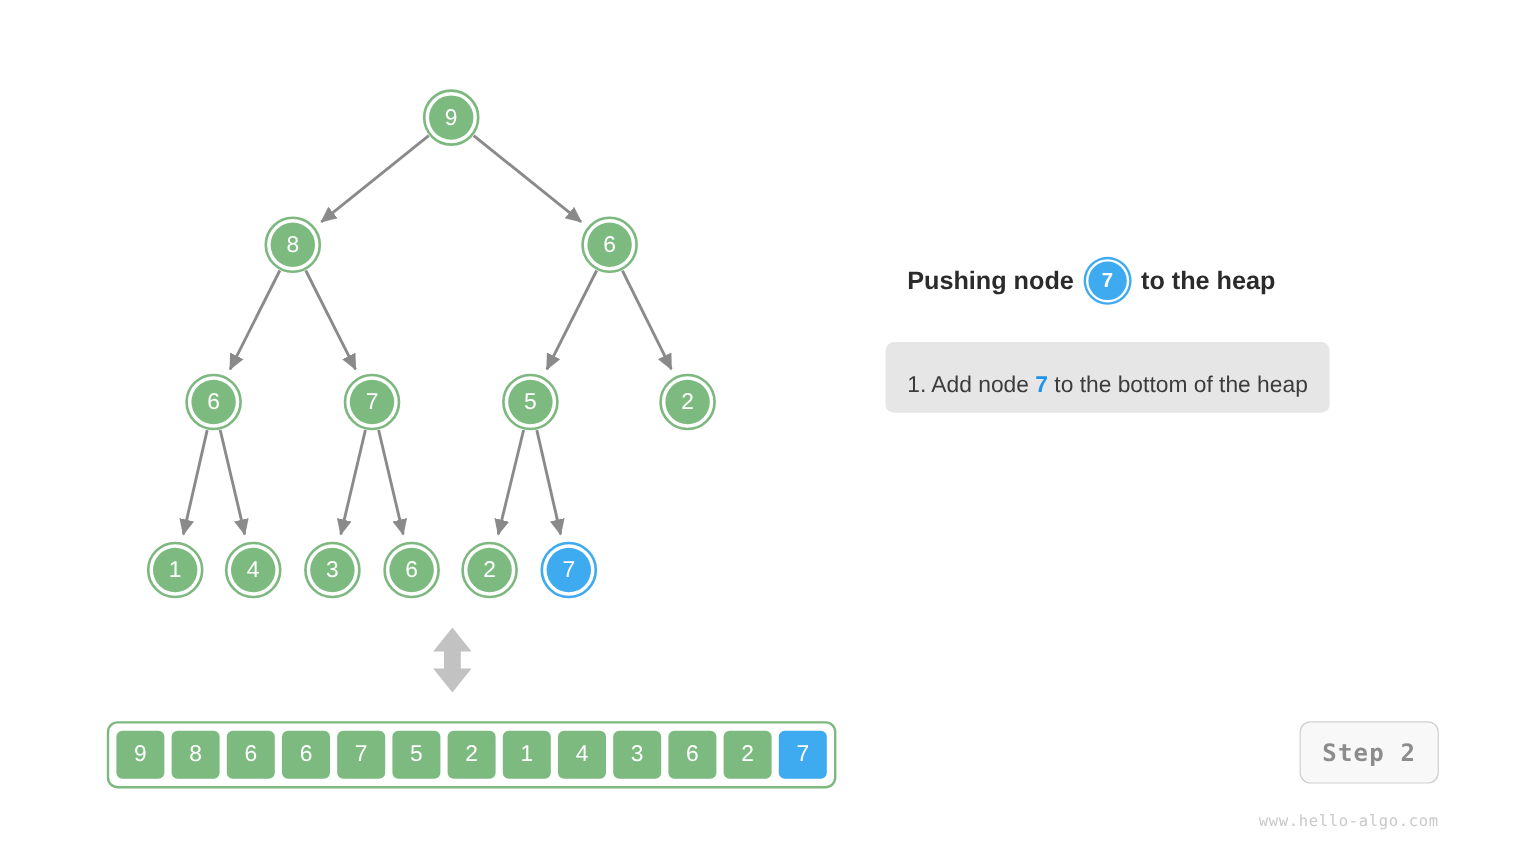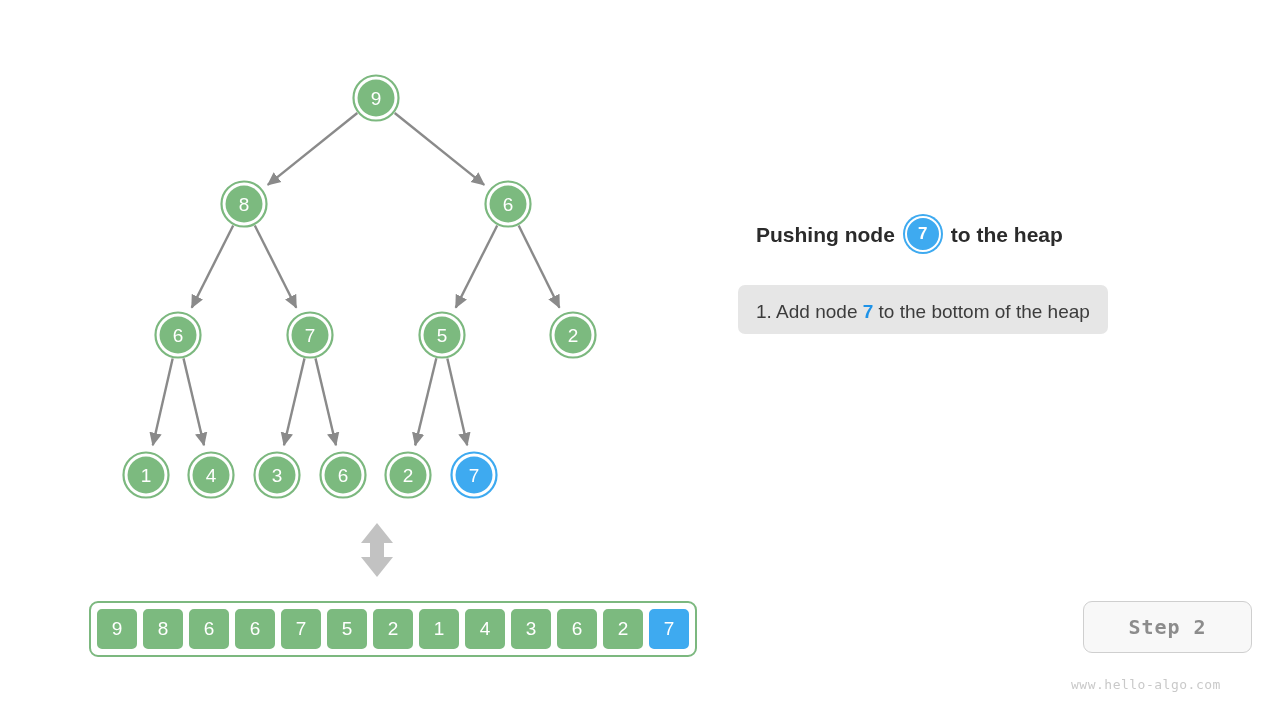--- a/index.html
+++ b/index.html
@@ -84,21 +84,21 @@
     align-items: center;
     justify-content: center;
   }
 
   #step-box {
     position: absolute;
     left: -14px;
     top: 285px;
     background: #e6e6e6;
     border-radius: 7px;
-    padding: 16px 18px 11px 18px;
+    padding: 26px 18px 11px 18px;
     font-size: 19px;
     color: #3c3c3c;
     white-space: nowrap;
   }
   #step-box .accent {
     color: #1f93e8;
     font-weight: bold;
   }
 
   
@@ -128,40 +128,40 @@
     background: #7cba7f;
     border: 2px solid #ffffff;
   }
   .cell.hl { background: #3eaaf0; }
 
   
   #step-badge {
     position: absolute;
     left: 1083px;
     top: 601px;
-    width: 169px;
+    width: 116px;
     height: 52px;
     box-sizing: border-box;
     border: 1px solid #cfcfcf;
     border-radius: 9px;
     background: #f8f8f8;
     display: flex;
     align-items: center;
     justify-content: center;
     font-family: "DejaVu Sans Mono", monospace;
     font-size: 20px;
     font-weight: bold;
     color: #8c8c8c;
     letter-spacing: 1px;
   }
 
   
   #watermark {
     position: absolute;
-    left: 1071px;
+    left: 1049px;
     top: 677px;
     font-family: "DejaVu Sans Mono", monospace;
     font-size: 13px;
     color: #c9c9c9;
     letter-spacing: 0.5px;
   }
 </style>
 </head>
 <body>
 

